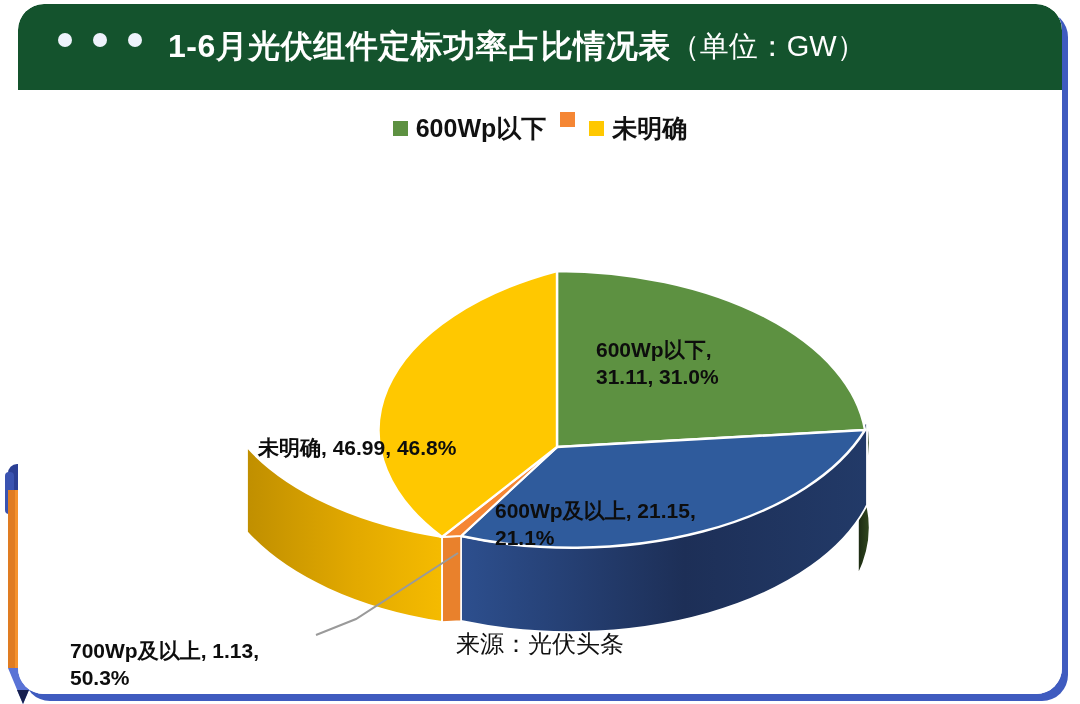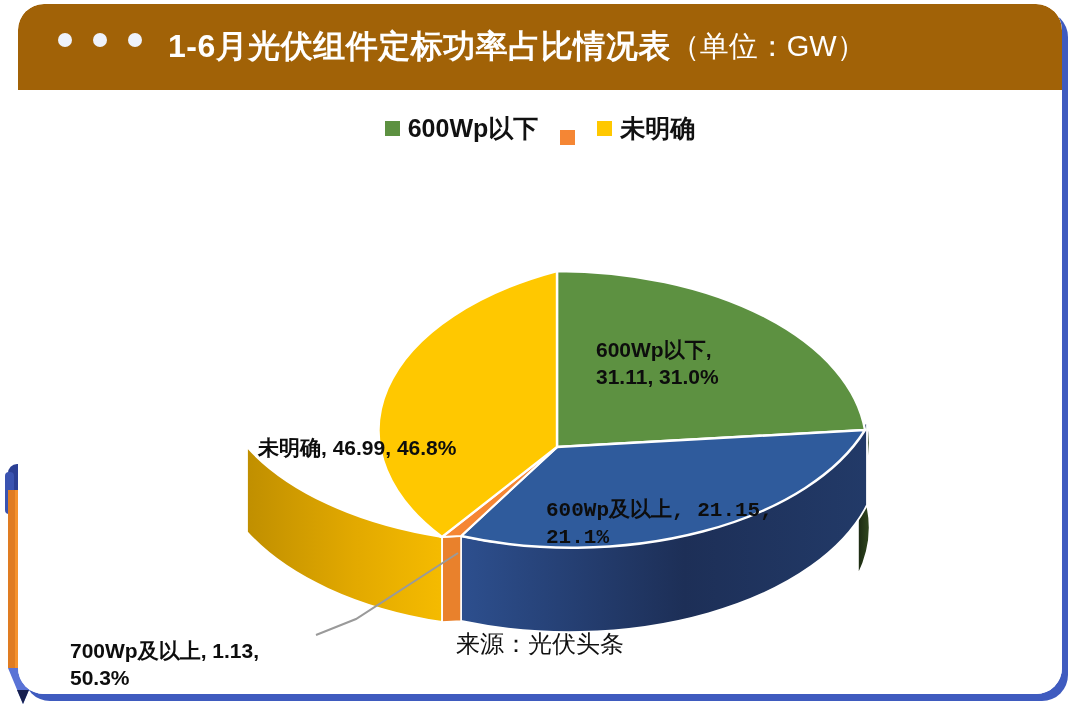--- a/index.html
+++ b/index.html
@@ -14,21 +14,21 @@
   
   .card{
     position:absolute;left:18px;top:4px;width:1044px;height:690px;
     background:#ffffff;
     border-radius:26px;
     box-shadow:6px 7px 0 0 #3f5bbf;
     overflow:hidden;
   }
   .card-header{
     position:absolute;left:0;top:0;width:1044px;height:86px;
-    background:#a16207;
+    background:#14532d;
     border-radius:26px 26px 0 0;
   }
   .dots{position:absolute;left:40px;top:29px;display:flex;gap:21px;}
   .dot{width:14px;height:14px;border-radius:50%;background:#eef2fb;}
   .title-wrap{
     position:absolute;left:150px;top:0;height:86px;
     display:flex;align-items:center;
   }
   .title-main{
     color:#ffffff;font-size:32px;font-weight:bold;letter-spacing:.5px;
@@ -40,37 +40,37 @@
   }
 
   
   .chart-body{
     position:absolute;left:0;top:86px;width:1044px;height:604px;background:#fff;
   }
 
   
   .legend{
     position:absolute;left:0;top:22px;width:1044px;
-    display:flex;justify-content:center;align-items:flex-end;gap:22px;
+    display:flex;justify-content:center;align-items:flex-start;gap:14px;
   }
   .legend-item{display:flex;align-items:center;gap:8px;}
   .legend-swatch{width:15px;height:15px;display:inline-block;}
   .legend-label{font-size:25px;font-weight:bold;color:#111;white-space:nowrap;}
 
   
   .pie-stage{position:absolute;left:0;top:0;width:1044px;height:604px;}
   .pie-svg{position:absolute;left:0;top:0;}
 
   
   .dlabel{
     position:absolute;font-size:21px;font-weight:bold;color:#0d0d0d;
     line-height:1.28;text-align:left;white-space:pre-line;
   }
   #lab-green{left:578px;top:247px;width:235px;}
-  #lab-blue{left:528px;top:408px;width:300px;font-family:Liberation Mono, monospace;}
+  #lab-blue{left:477px;top:408px;width:300px;}
   #lab-yellow{left:240px;top:305px;width:290px;margin-top:40px;}
   #lab-orange{left:52px;top:548px;width:290px;}
 
   .source{
     position:absolute;left:0;top:538px;width:1044px;text-align:center;
     font-size:24px;color:#111;
   }
 
   
   .pen{position:absolute;left:0px;top:424px;width:46px;height:280px;}

